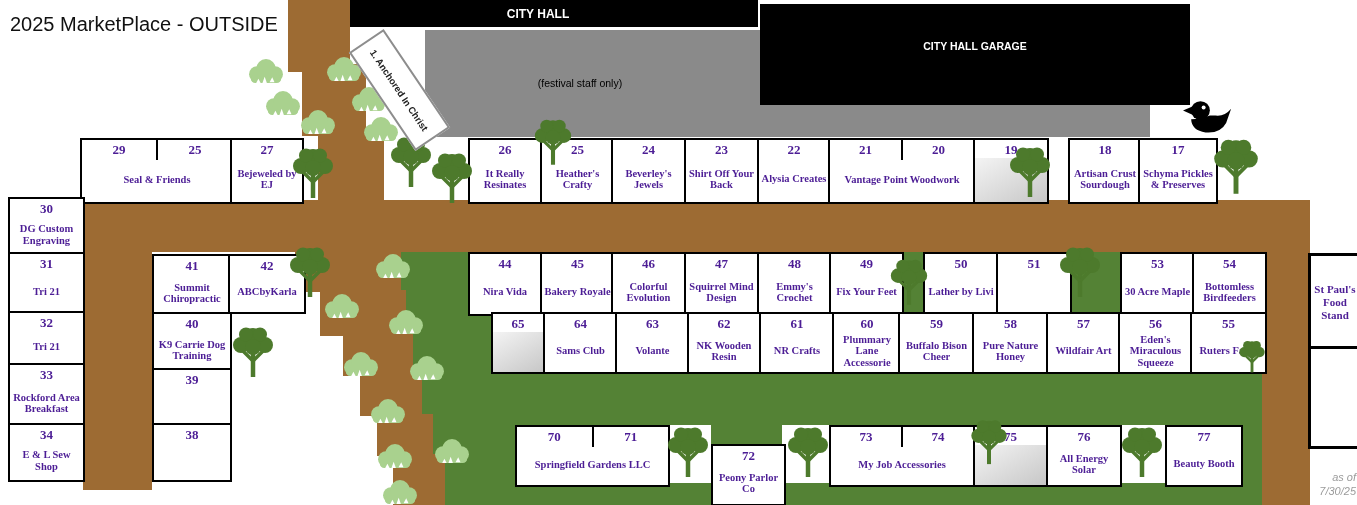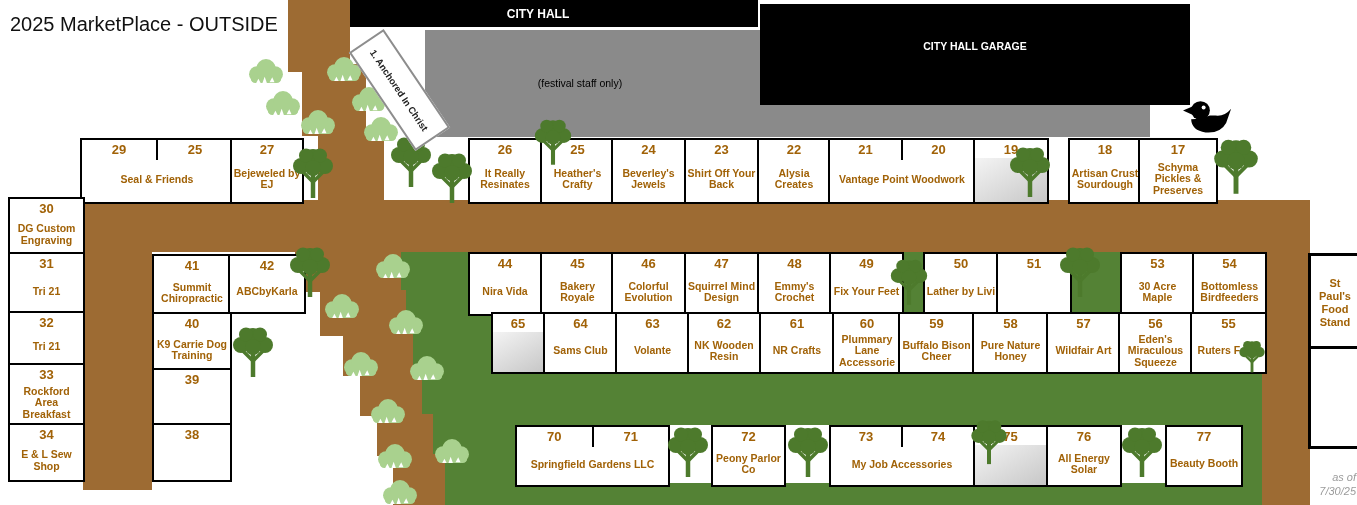--- a/index.html
+++ b/index.html
@@ -7,21 +7,21 @@
        font-family:"Liberation Sans",sans-serif;}
   
   .road{position:absolute;background:#9d6b33;}
   .grass{position:absolute;background:#548235;}
   .lot{position:absolute;background:#8a8a8a;}
   .bldg{position:absolute;background:#000;color:#fff;display:flex;justify-content:center;}
   .bldg .blbl{font-weight:bold;}
   .gap{position:absolute;background:#fff;z-index:1;}
   
   .booth{position:absolute;background:#fff;border:2.5px solid #000;z-index:2;
-         display:flex;flex-direction:column;color:#a16207;text-align:center;font-weight:bold;}
+         display:flex;flex-direction:column;color:#4c1d95;text-align:center;font-weight:bold;font-family:Liberation Serif, serif;}
   .bnum{font-size:13px;line-height:17px;padding-top:1px;}
   .bname{flex:1;font-size:10.5px;line-height:11.5px;display:flex;align-items:center;
          justify-content:center;padding:0 1px 2px;white-space:normal;}
   .numrow{display:flex;align-items:flex-start;}
   .numrow .bnum{flex:1;}
   .vtick{width:2px;height:20px;background:#000;}
   .gry .bname{background:linear-gradient(150deg,#f4f4f4 0%,#c7c7c7 100%);}
   .numr{text-align:right;padding-right:6px;}
   .stp{border-width:3px;}
   .stp .bname{font-size:11px;line-height:13px;}
@@ -286,21 +286,21 @@
     </div>
 
   <div class="booth" style="left:515px;top:425px;width:151px;height:58px">
     <div class="numrow">
         <div class="bnum">70</div>
         <div class="vtick"></div>
         <div class="bnum">71</div>
       </div>
     <div class="bname">Springfield Gardens LLC</div>
   </div>
-  <div class="booth" style="left:711px;top:425px;width:71px;height:58px">
+  <div class="booth" style="left:711px;top:444px;width:71px;height:58px">
       <div class="bnum">72</div>
       <div class="bname">Peony Parlor Co</div>
     </div>
   <div class="booth" style="left:829px;top:425px;width:142px;height:58px">
     <div class="numrow">
         <div class="bnum">73</div>
         <div class="vtick"></div>
         <div class="bnum">74</div>
       </div>
     <div class="bname">My Job Accessories</div>

